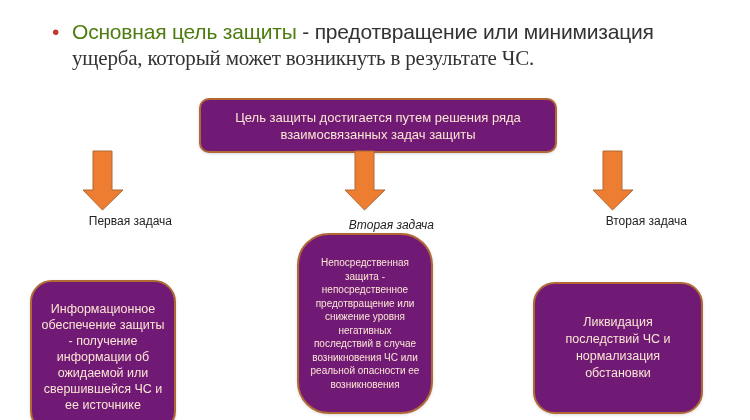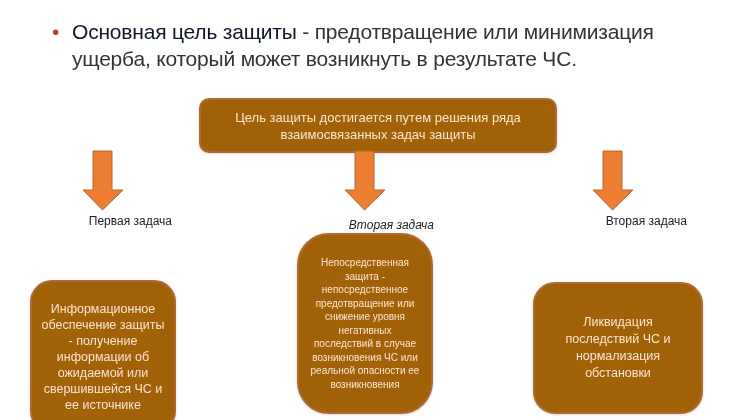--- a/index.html
+++ b/index.html
@@ -5,24 +5,24 @@
   html, body { margin: 0; padding: 0; }
   body {
     width: 750px; height: 420px; background: #ffffff; position: relative; overflow: hidden;
     font-family: "Liberation Sans", "DejaVu Sans", sans-serif;
   }
   .bullet-line {
     position: absolute; left: 52px; top: 18px; width: 680px;
     font-size: 21px; line-height: 27px; color: #333333; letter-spacing: -0.2px;
   }
   .bullet-dot { color: #c0392b; display: inline-block; width: 20px; }
-  .accent { color: #0f172a; }
-  .cont { display: block; padding-left: 20px; }
+  .accent { color: #4d7c0f; }
+  .cont { display: block; padding-left: 20px; font-family: Liberation Serif, serif; }
   .box {
-    position: absolute; background: #a16207; border: 2px solid #b06835;
+    position: absolute; background: #701a75; border: 2px solid #b06835;
     color: #fbe6d3; text-align: center; display: flex; align-items: center; justify-content: center;
     box-sizing: border-box; box-shadow: 0 1px 3px rgba(0,0,0,0.15);
   }
   .box span { display: block; }
   .main-box { left: 199px; top: 98px; width: 358px; height: 55px; border-radius: 10px; font-size: 13px; line-height: 17px; padding: 0 20px; }
   .box-left { left: 30px; top: 280px; width: 146px; height: 153px; border-radius: 22px; font-size: 12.5px; line-height: 16px; padding: 4px 8px; }
   .box-mid { left: 297px; top: 233px; width: 136px; height: 181px; border-radius: 32px; font-size: 10px; line-height: 13.5px; padding: 4px 10px; }
   .box-right { left: 533px; top: 282px; width: 170px; height: 132px; border-radius: 22px; font-size: 12.5px; line-height: 17px; padding: 4px 14px; }
   .arrow { position: absolute; width: 44px; height: 62px; }
   .label {

